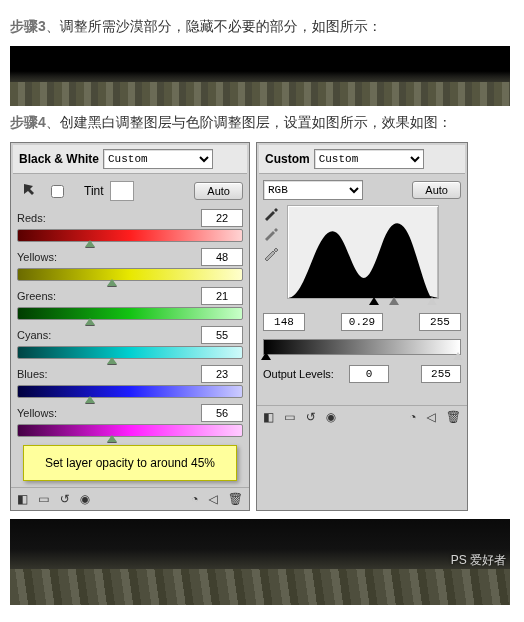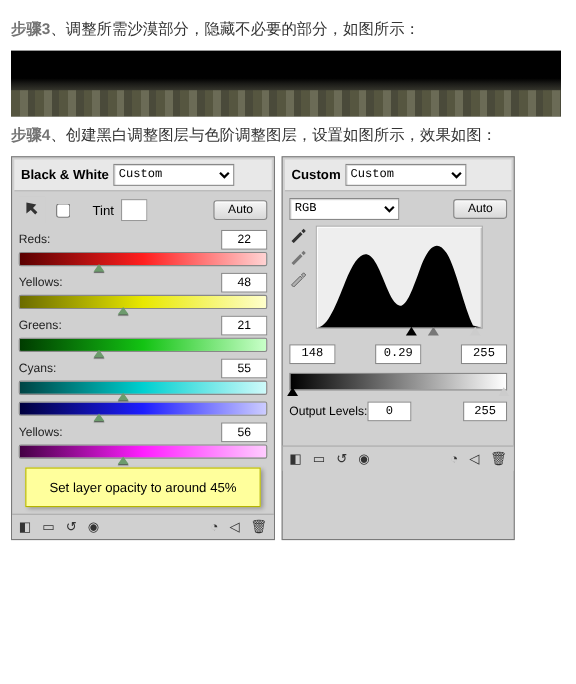--- a/index.html
+++ b/index.html
@@ -46,21 +46,21 @@
 .hist{width:150px;height:92px;border:1px solid #aaa;background:#eee;box-shadow:inset 1px 1px 0 #fff,inset -1px -1px 0 #bbb;position:relative;overflow:hidden}
 .hist svg{position:absolute;bottom:0;left:0}
 .tris{position:relative;height:10px;margin-top:-2px}
 .tri2{position:absolute;top:0;width:0;height:0;border-left:5px solid transparent;border-right:5px solid transparent}
 .tblack{border-bottom:8px solid #000}
 .tgray{border-bottom:8px solid #777}
 .twhite{border-bottom:8px solid #ccc}
 .nums{display:flex;justify-content:space-between;margin-top:6px}
 .nbox{border:1px solid #888;background:#fff;width:40px;height:16px;font-family:Liberation Mono, monospace;font-size:11px;text-align:center;line-height:16px}
 .grad{height:14px;border:1px solid #888;background:linear-gradient(90deg,#000,#fff);margin-top:8px;position:relative}
-.out{display:flex;align-items:center;gap:0;margin-top:10px;font-family:Arial;font-size:11px}
+.out{display:flex;align-items:center;gap:15px;margin-top:10px;font-family:Arial;font-size:11px}
 .out .nbox{width:38px}
 .hero2{width:500px;height:86px;margin-top:8px;background:linear-gradient(to bottom,#0a0a0a 0%,#121212 35%,#303028 55%,#4a4a3d 72%,#565645 100%);position:relative;overflow:hidden}
 .hero2:after{content:"";position:absolute;bottom:0;left:0;right:0;height:36px;background:repeating-linear-gradient(82deg,#4e4e3d 0 10px,#616150 10px 18px,#40402f 18px 26px)}
 .wm{position:absolute;right:6px;bottom:4px;font-family:Arial;font-weight:bold;font-size:16px;letter-spacing:1px}
 .wm .u{color:#ff7e1b}.wm .i{color:#18bfe6}.wm .b{color:#9fe01a}.wm .q{color:#ffd61a}.wm .c{color:#21d14a}.wm .o{color:#ff4db8}.wm .m{color:#e64b4b}
 .wm2{position:absolute;right:4px;bottom:22px;color:#fff;font-size:12px;opacity:.8;text-shadow:0 0 3px #000}
 </style>
 </head>
 <body>
 
@@ -131,20 +131,25 @@
               <span class="chlabel">Cyans:</span>
               <span class="spacer"></span>
               <span class="chval">55</span>
             </div>
             <div class="slider">
               <div class="track t-cyans"></div>
               <div class="tri" style="left:40%"></div>
             </div>
           </div>
           <div class="ch">
+            <div class="chrow">
+              <span class="chlabel">Blues:</span>
+              <span class="spacer"></span>
+              <span class="chval">23</span>
+            </div>
             <div class="slider">
               <div class="track t-blues"></div>
               <div class="tri" style="left:30%"></div>
             </div>
           </div>
           <div class="ch">
             <div class="chrow">
               <span class="chlabel">Yellows:</span>
               <span class="spacer"></span>
               <span class="chval">56</span>
@@ -228,14 +233,20 @@
         <span>◉</span>
         <span class="spacer"></span>
         <span>◔</span>
         <span>◁</span>
         <span>🗑</span>
       </div>
     </div>
 
   </div>
 
+  <div class="hero2">
+    <div class="wm2"><span>PS 爱好者</span><br><span>www.sai</span></div>
+    <div class="wm">
+      <span class="u">U</span><span class="i">i</span><span class="b">B</span><span class="q">Q</span><span class="c">.</span><span class="o">C</span><span class="m">o</span><span class="u">M</span>
+    </div>
+  </div>
 
 </div>
 
 </body></html>

